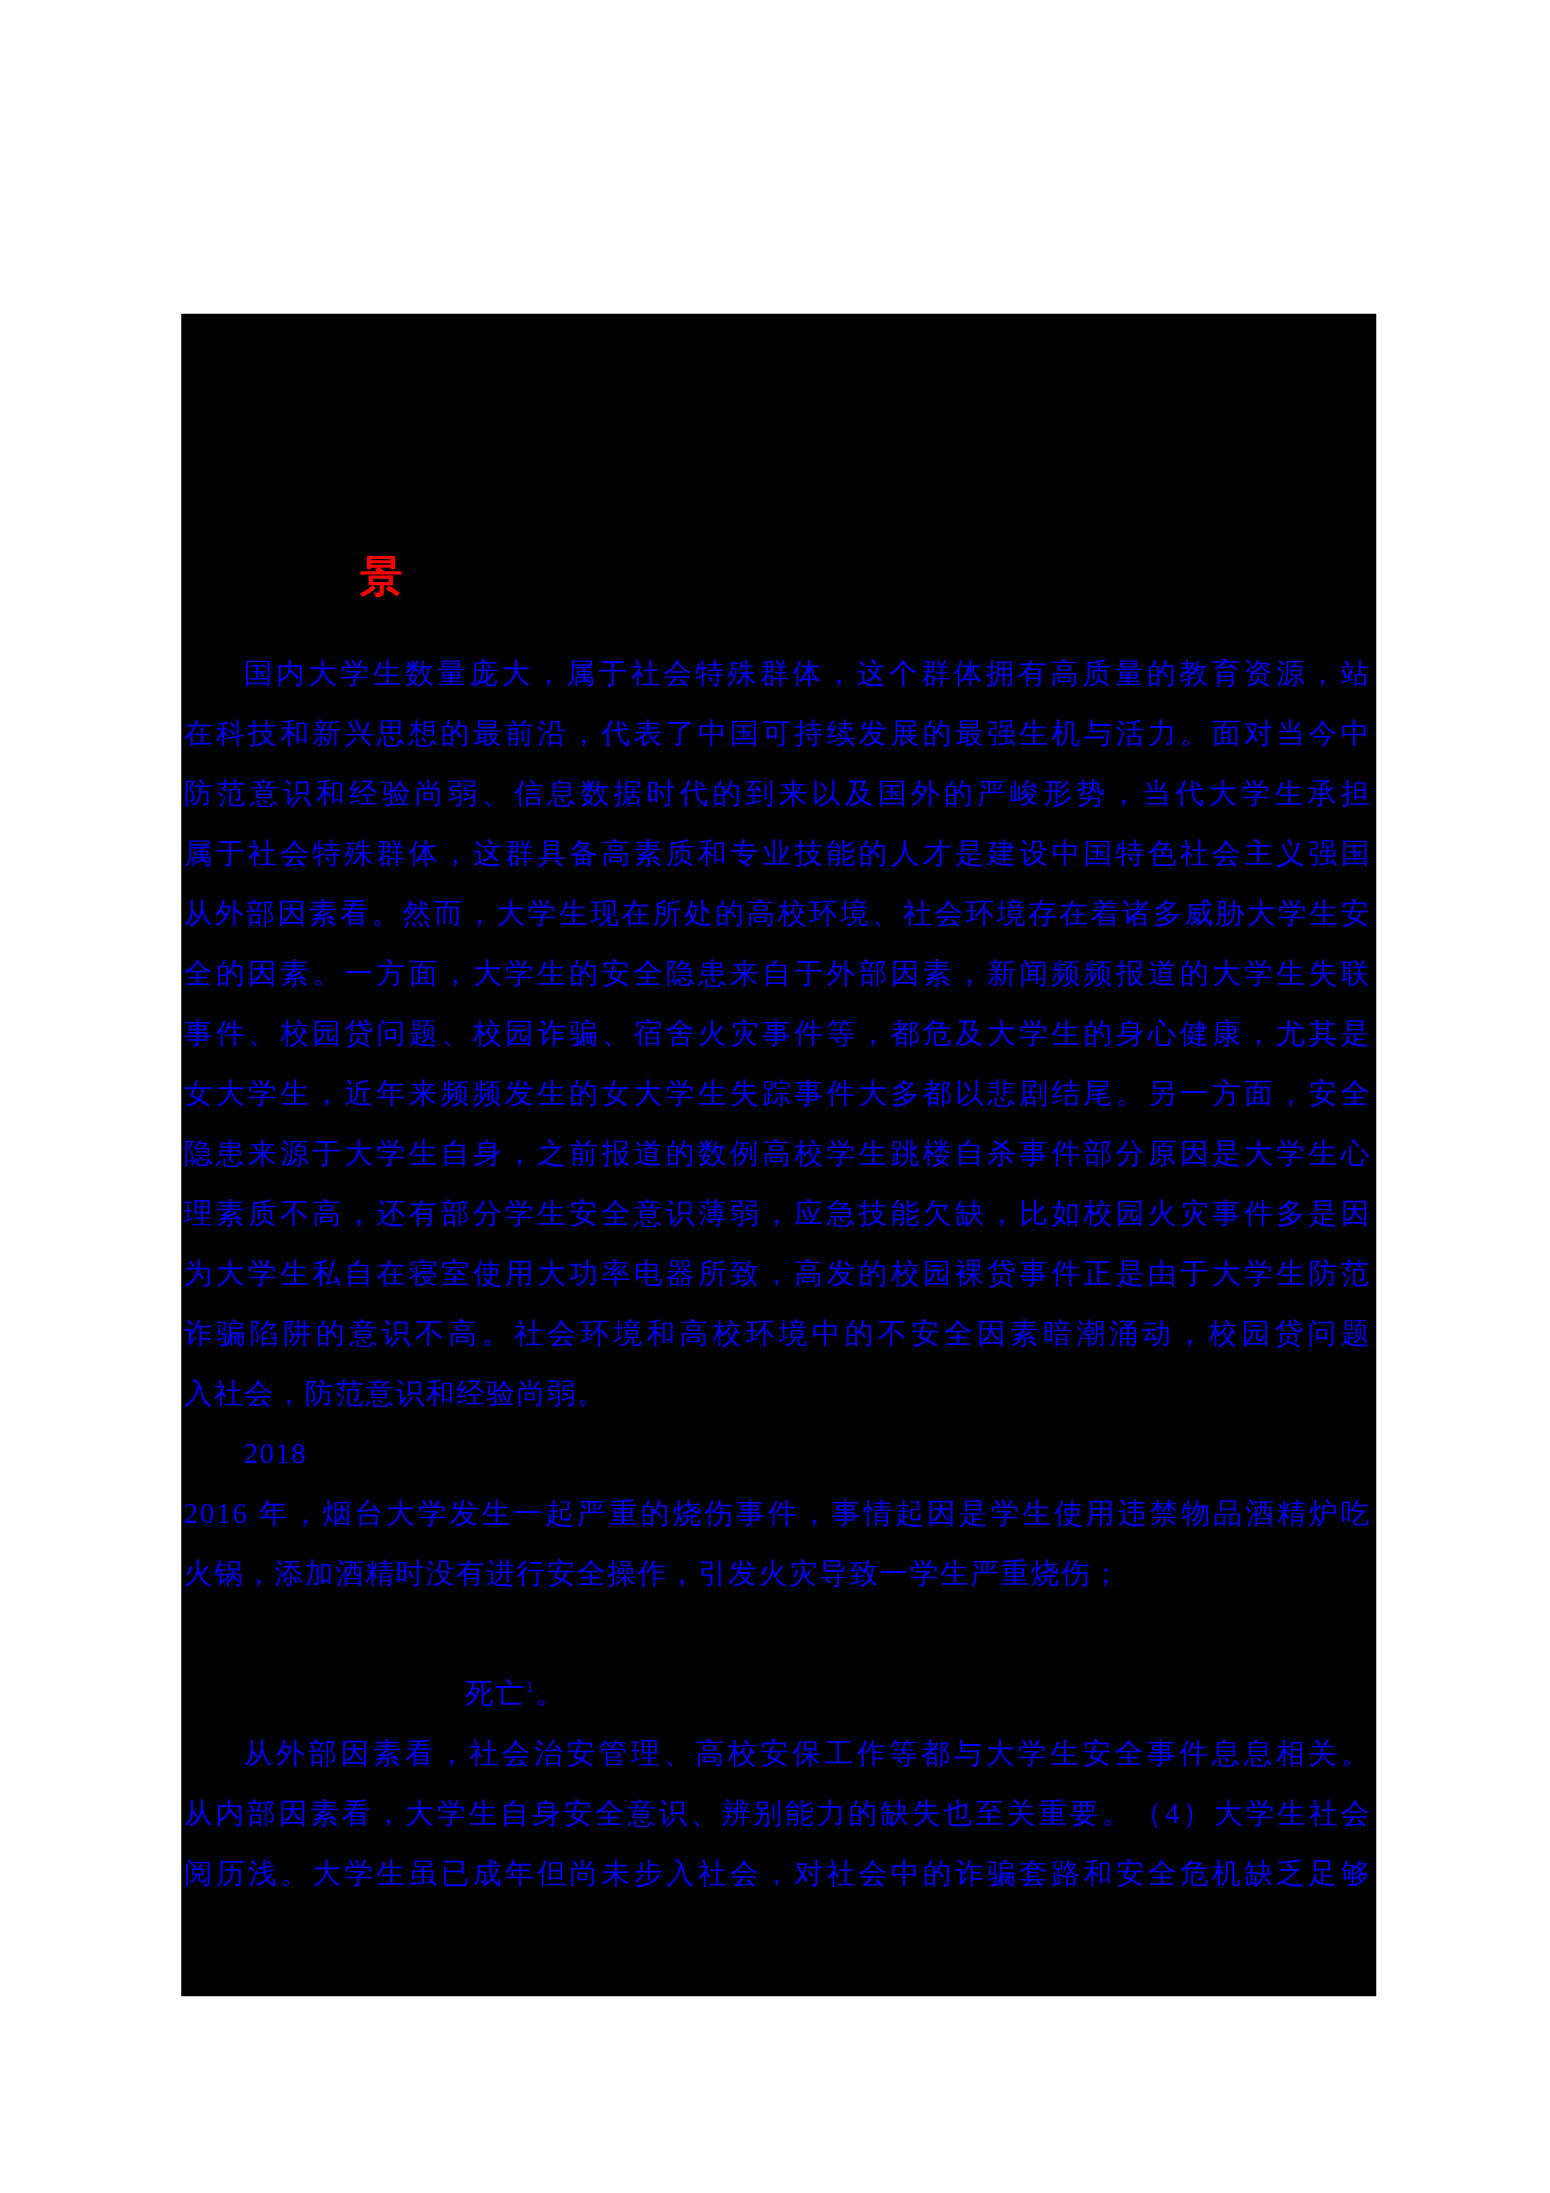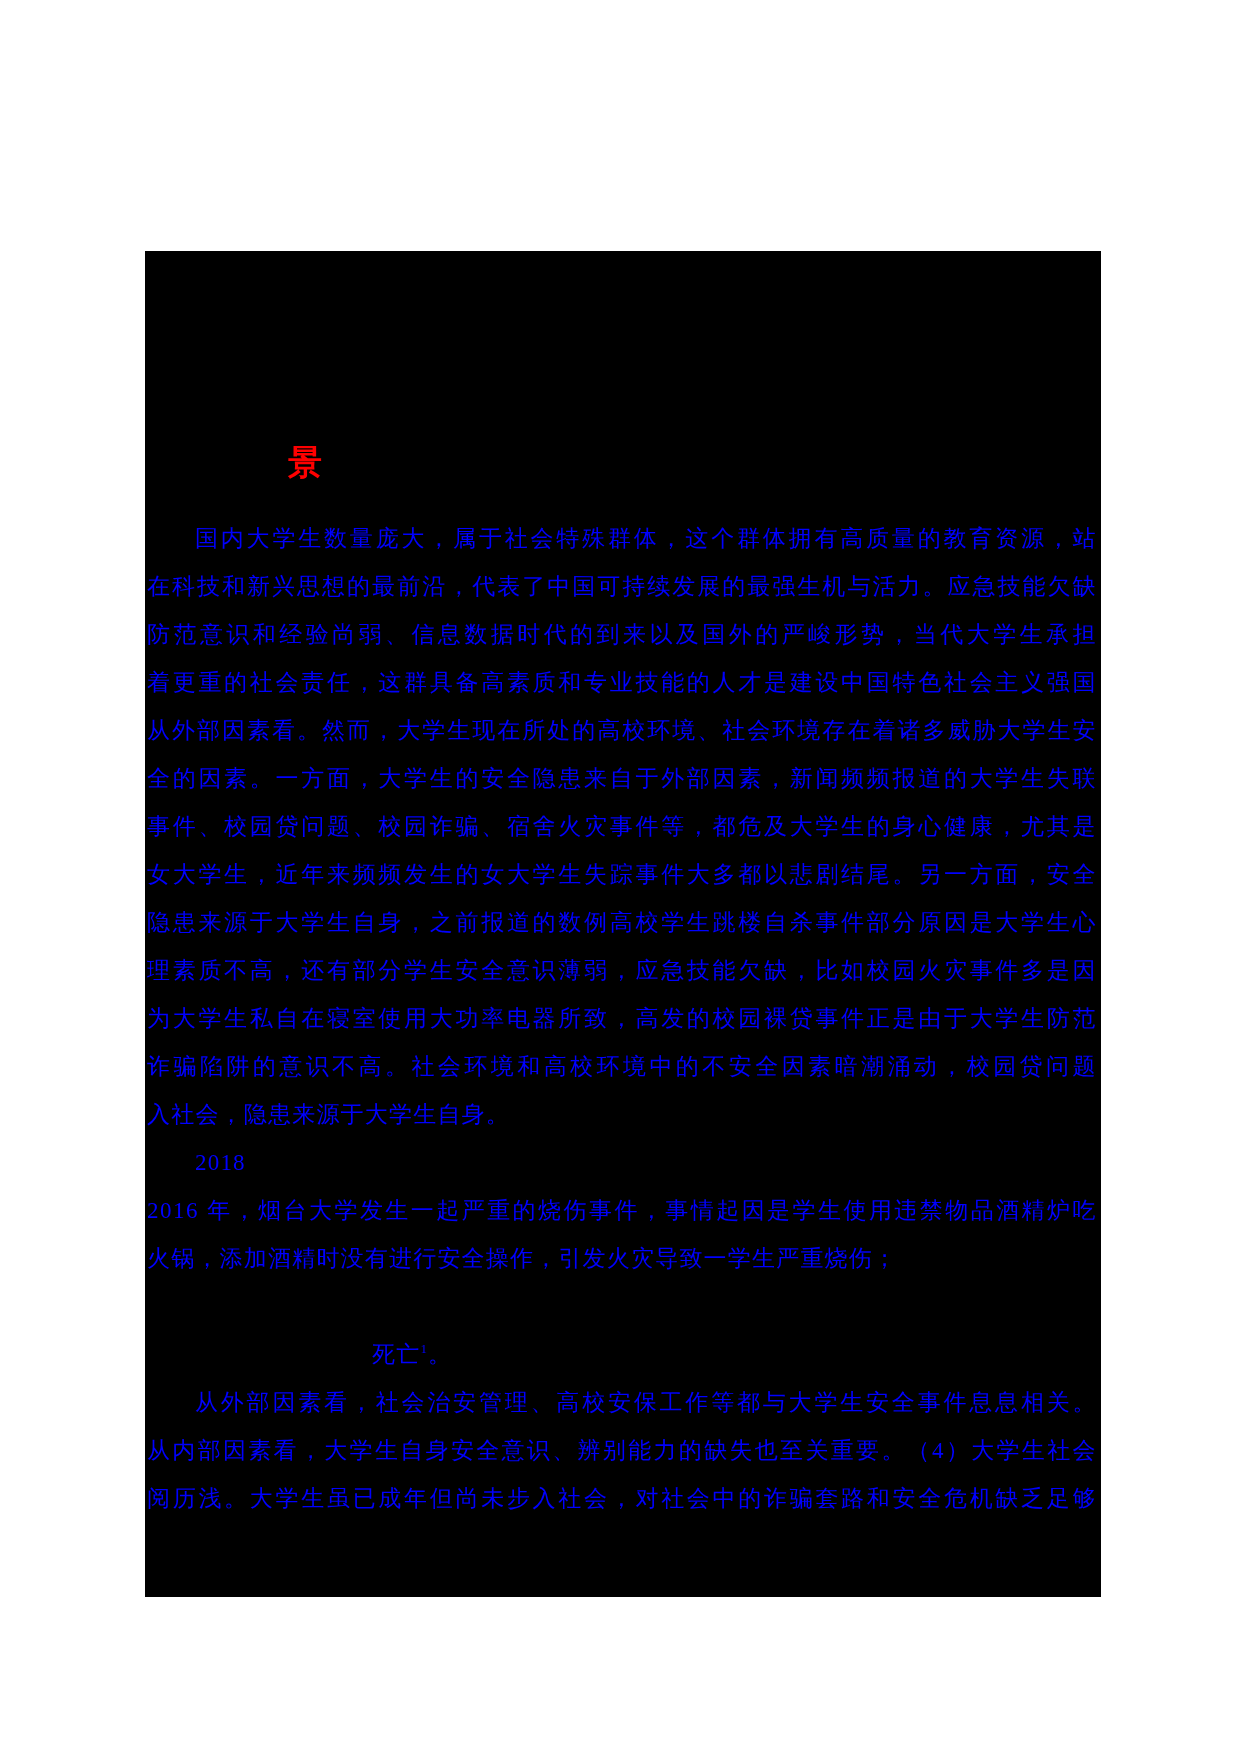--- a/index.html
+++ b/index.html
@@ -66,32 +66,32 @@
 </style>
 </head>
 <body>
 
 <div class="page">
   <div class="text-block">
 
     <div class="heading-char">景</div>
 
     <div class="ln fill indent2" style="top:264px">国内大学生数量庞大，属于社会特殊群体，这个群体拥有高质量的教育资源，站</div>
-    <div class="ln fill" style="top:312px">在科技和新兴思想的最前沿，代表了中国可持续发展的最强生机与活力。应急技能欠缺</div>
+    <div class="ln fill" style="top:312px">在科技和新兴思想的最前沿，代表了中国可持续发展的最强生机与活力。面对当今中</div>
     <div class="ln fill" style="top:360px">防范意识和经验尚弱、信息数据时代的到来以及国外的严峻形势，当代大学生承担</div>
-    <div class="ln fill" style="top:408px">着更重的社会责任，这群具备高素质和专业技能的人才是建设中国特色社会主义强国</div>
+    <div class="ln fill" style="top:408px">属于社会特殊群体，这群具备高素质和专业技能的人才是建设中国特色社会主义强国</div>
     <div class="ln fill" style="top:456px">从外部因素看。然而，大学生现在所处的高校环境、社会环境存在着诸多威胁大学生安</div>
     <div class="ln fill" style="top:504px">全的因素。一方面，大学生的安全隐患来自于外部因素，新闻频频报道的大学生失联</div>
     <div class="ln fill" style="top:600px">女大学生，近年来频频发生的女大学生失踪事件大多都以悲剧结尾。另一方面，安全</div>
     <div class="ln fill" style="top:552px">事件、校园贷问题、校园诈骗、宿舍火灾事件等，都危及大学生的身心健康，尤其是</div>
     <div class="ln fill" style="top:648px">隐患来源于大学生自身，之前报道的数例高校学生跳楼自杀事件部分原因是大学生心</div>
     <div class="ln fill" style="top:696px">理素质不高，还有部分学生安全意识薄弱，应急技能欠缺，比如校园火灾事件多是因</div>
     <div class="ln fill" style="top:744px">为大学生私自在寝室使用大功率电器所致，高发的校园裸贷事件正是由于大学生防范</div>
     <div class="ln fill" style="top:792px">诈骗陷阱的意识不高。社会环境和高校环境中的不安全因素暗潮涌动，校园贷问题</div>
-    <div class="ln" style="top:840px">入社会，隐患来源于大学生自身。</div>
+    <div class="ln" style="top:840px">入社会，防范意识和经验尚弱。</div>
 
     <div class="ln indent2" style="top:888px">2018</div>
     <div class="ln fill" style="top:936px">2016 年，烟台大学发生一起严重的烧伤事件，事情起因是学生使用违禁物品酒精炉吃</div>
     <div class="ln" style="top:984px">火锅，添加酒精时没有进行安全操作，引发火灾导致一学生严重烧伤；</div>
 
     <div class="ln death-line" style="top:1080px"><span>死亡</span><sup>1</sup><span>。</span></div>
 
     <div class="ln fill indent2" style="top:1128px">从外部因素看，社会治安管理、高校安保工作等都与大学生安全事件息息相关。</div>
     <div class="ln fill" style="top:1176px">从内部因素看，大学生自身安全意识、辨别能力的缺失也至关重要。（4）大学生社会</div>
     <div class="ln fill" style="top:1224px">阅历浅。大学生虽已成年但尚未步入社会，对社会中的诈骗套路和安全危机缺乏足够</div>

